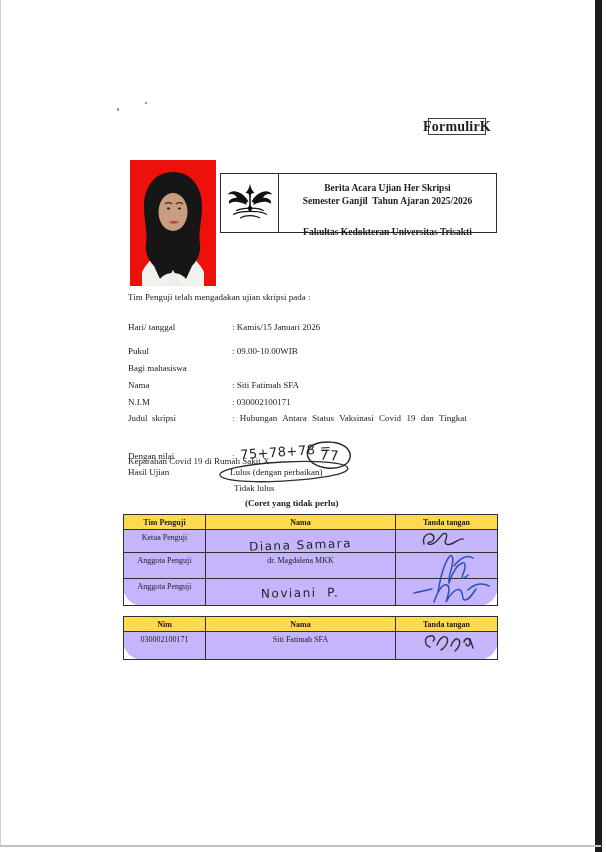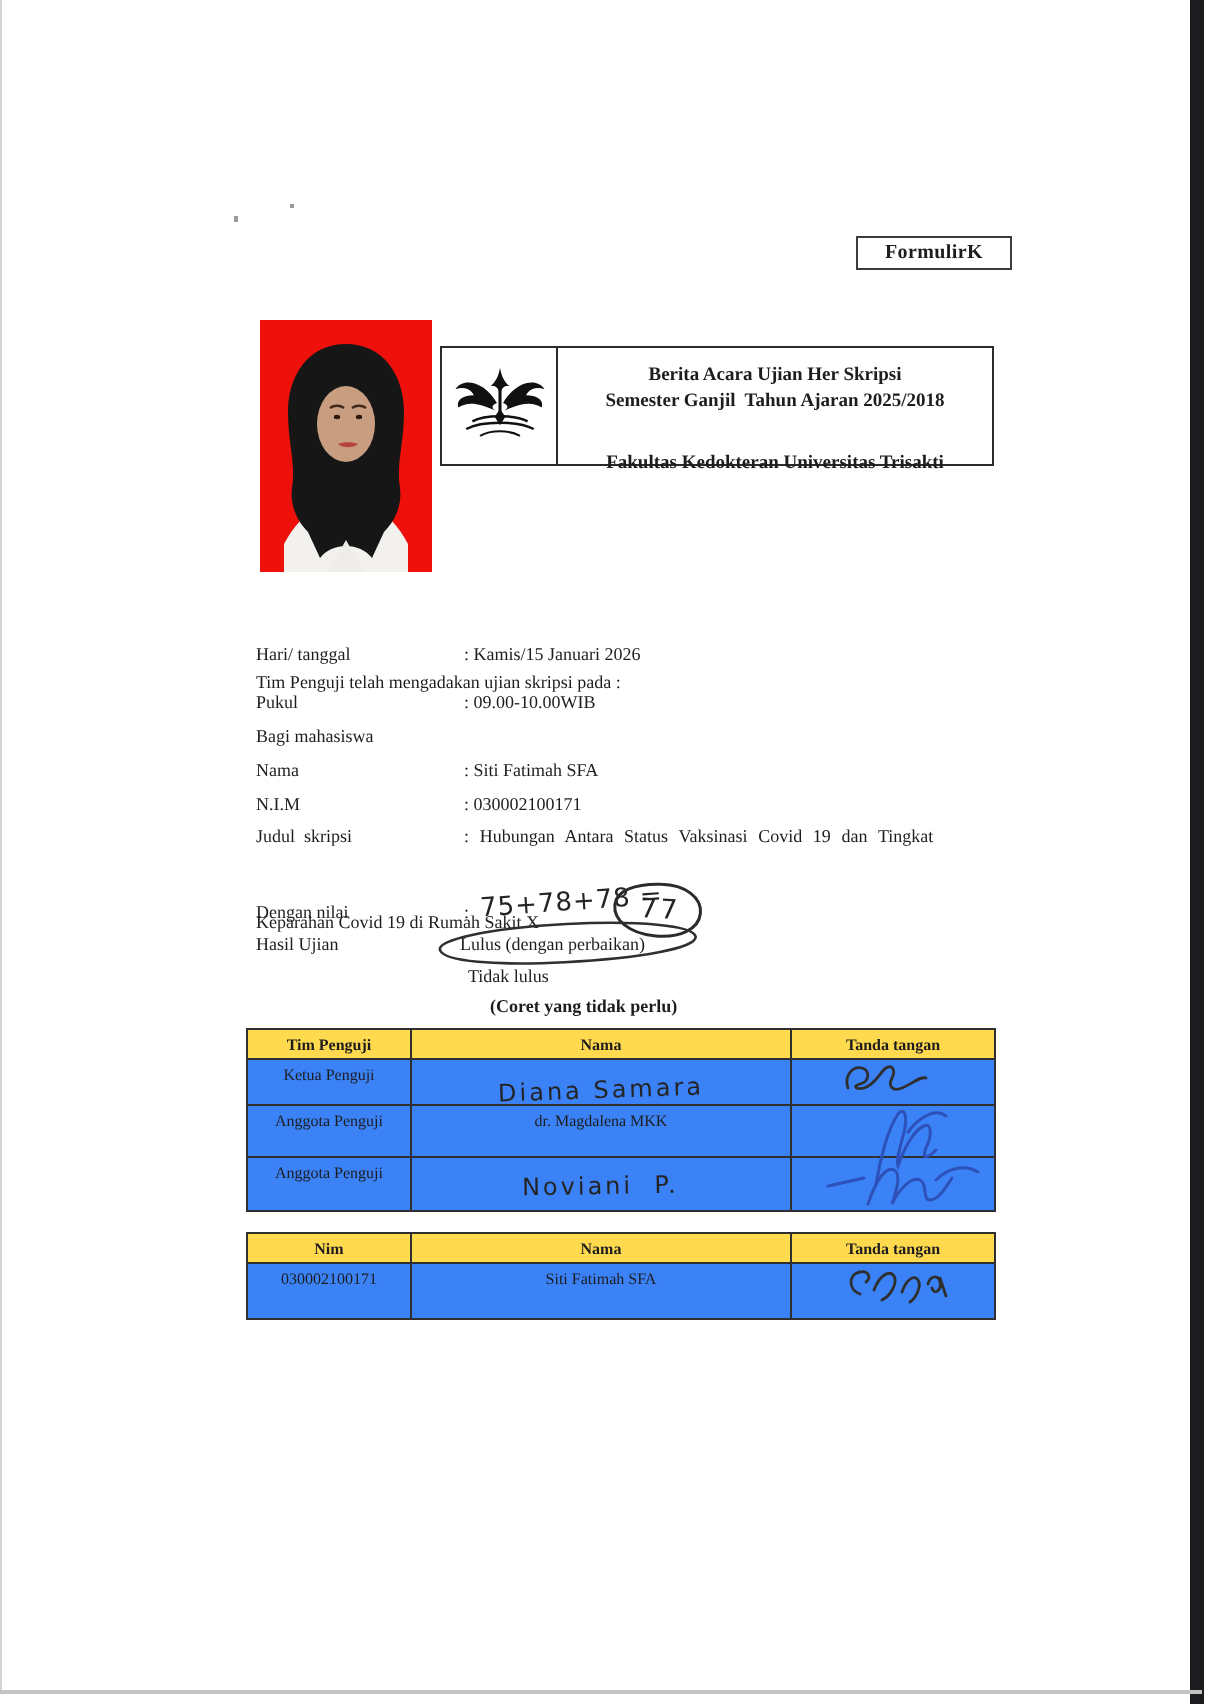--- a/index.html
+++ b/index.html
@@ -9,24 +9,24 @@
   }
   .pre { white-space:pre-wrap; }
 
   
   .edge-right  { position:absolute; left:595px; top:0; width:7px; height:852px; background:#1c1c1e; }
   .edge-bottom { position:absolute; left:0; top:845px; width:601px; height:2px; background:#c3c3c3; }
   .edge-left   { position:absolute; left:0; top:0; width:1px; height:847px; background:#d2d2d2; }
   .speck { position:absolute; background:#9a9a9a; }
 
   .formcode {
-    position:absolute; left:428px; top:118px; width:78px; height:17px;
+    position:absolute; left:428px; top:118px; width:58px; height:17px;
     border:1.5px solid #3c3c3c; box-sizing:border-box;
     display:flex; align-items:center; justify-content:center;
-    font-weight:bold; font-size:10px; letter-spacing:.2px;
+    font-weight:bold; font-size:14px; letter-spacing:.2px;
   }
 
   .photo { position:absolute; left:130px; top:160px; width:86px; height:126px; background:#ee100a; overflow:hidden; }
 
   .header-box {
     position:absolute; left:220px; top:173px; width:277px; height:60px;
     border:1px solid #2b2b2b; box-sizing:border-box; display:flex; background:#fff;
   }
   .logo-cell { width:57px; border-right:1px solid #2b2b2b; display:flex; align-items:center; justify-content:center; }
   .title-cell { flex:1; text-align:center; font-weight:bold; font-size:9.5px; padding-top:8px; line-height:13px; }
@@ -43,21 +43,21 @@
   }
   .hw-sum {
     position:absolute; left:240px; top:444px; font-size:13px;
     transform:rotate(-4deg); letter-spacing:.5px;
   }
   .hw-total { position:absolute; left:320px; top:447px; font-size:13.5px; transform:rotate(3deg); }
   .circle-mark { position:absolute; }
 
   .coret { font-weight:bold; }
 
-  table.doc { border-collapse:collapse; table-layout:fixed; width:374px; background:#3b82f6; }
+  table.doc { border-collapse:collapse; table-layout:fixed; width:374px; background:#c4b5fd;border-radius:20px; }
   table.doc th, table.doc td { border:1px solid #2f2f2f; padding:0; }
   table.doc th { background:#ffd94e; font-size:8px; font-weight:bold; height:14px; text-align:center; }
   table.doc td { font-size:8px; text-align:center; vertical-align:top; padding-top:3px; }
   .t1 { position:absolute; left:123px; top:514px; }
   .t2 { position:absolute; left:123px; top:616px; }
   td.small-typed { font-size:7.5px; padding-top:2px; }
   .hand-name { font-size:12px; transform:rotate(-2deg); margin-top:5px; }
   .hand-name2 { font-size:12px; transform:rotate(-1deg); margin-top:4px; }
 
   .sig { position:absolute; }
@@ -101,26 +101,26 @@
         <path d="M28,24 C20,10 6,7 1,15 C7,13 11,15 13,19 C5,19 1,23 3,27 C9,23 16,24 27,29 C24,27 25,25 28,24 Z"></path>
         <path d="M32,24 C40,10 54,7 59,15 C53,13 49,15 47,19 C55,19 59,23 57,27 C51,23 44,24 33,29 C36,27 35,25 32,24 Z"></path>
         <path d="M30,28 L33.5,33 L30,38.5 L26.5,33 Z"></path>
         <path d="M12,36 C20,31.5 40,31.5 48,36" stroke="#111" stroke-width="1.6" fill="none"></path>
         <path d="M8,41 C18,35.5 42,35.5 52,41" stroke="#111" stroke-width="1.6" fill="none"></path>
         <path d="M17,45.5 C24,41.5 36,41.5 43,45.5" stroke="#111" stroke-width="1.4" fill="none"></path>
       </svg>
     </div>
     <div class="title-cell">
       <div class="pre">Berita Acara Ujian Her Skripsi</div>
-      <div class="pre">Semester Ganjil  Tahun Ajaran 2025/2018</div>
+      <div class="pre">Semester Ganjil  Tahun Ajaran 2025/2026</div>
       <div class="pre title-line3">Fakultas Kedokteran Universitas Trisakti</div>
     </div>
   </div>
 
-  <div class="tline" style="left:128px;top:292px;margin-top:44px;">Tim Penguji telah mengadakan ujian skripsi pada :</div>
+  <div class="tline" style="left:128px;top:292px;">Tim Penguji telah mengadakan ujian skripsi pada :</div>
 
   <div class="flabel" style="top:322px;">Hari/ tanggal</div>
   <div class="fvalue" style="top:322px;">: Kamis/15 Januari 2026</div>
 
   <div class="flabel" style="top:346px;">Pukul</div>
   <div class="fvalue" style="top:346px;">: 09.00-10.00WIB</div>
 
   <div class="flabel" style="top:363px;">Bagi mahasiswa</div>
 
   <div class="flabel" style="top:380px;">Nama</div>

